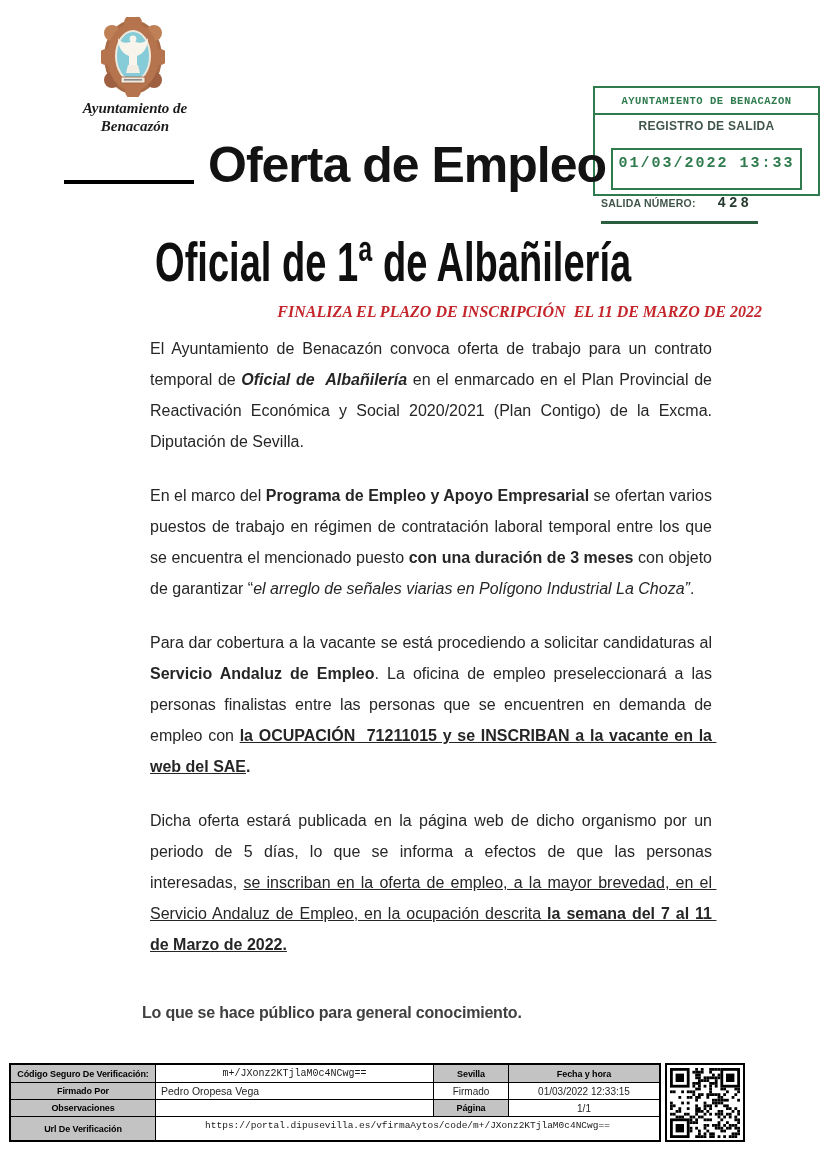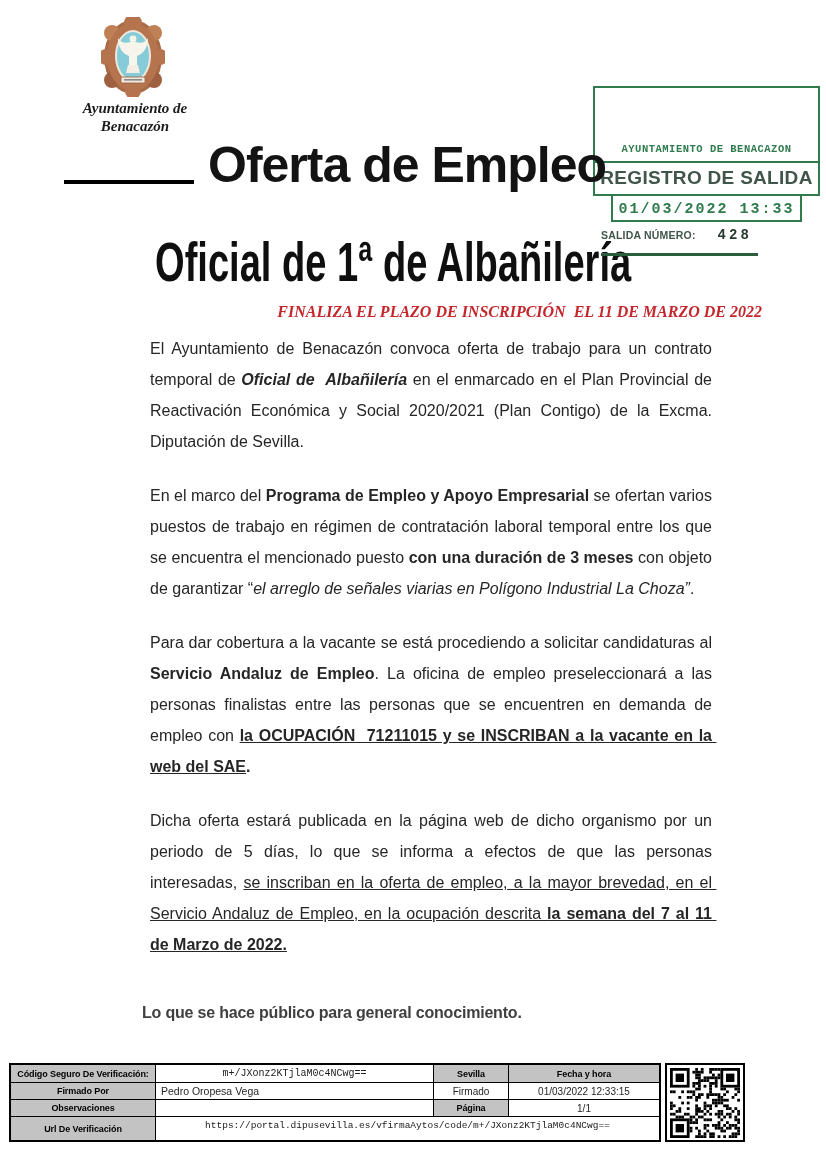--- a/index.html
+++ b/index.html
@@ -22,30 +22,30 @@
     font-size:15px;line-height:18px;color:#1c1c1c;
   }
   .stamp{
     position:absolute;left:593px;top:86px;width:227px;height:110px;
     background:#fff;border:2px solid #2f7b4d;
     box-sizing:border-box;z-index:2;
   }
   .stamp-org{
     font-family:"Liberation Mono", monospace;
     font-weight:bold;font-size:10.5px;letter-spacing:0.5px;
-    color:#2f7b4d;text-align:center;padding-top:7px;margin-top:48px;
+    color:#2f7b4d;text-align:center;padding-top:7px;
   }
   .stamp-divider{border-top:2px solid #2f7b4d;margin-top:6px;}
   .stamp-registro{
-    font-weight:bold;font-size:19px;color:#41564b;
+    font-weight:bold;font-size:12px;color:#41564b;
     text-align:center;margin-top:4px;letter-spacing:0.3px;
   }
   .stamp-datebox{
-    margin:5px 16px 0 16px;border:2px solid #2f7b4d;
-    text-align:center;padding:3px 0 2px 0;
+    margin:15px 16px 0 16px;border:2px solid #2f7b4d;
+    text-align:center;padding:3px 0 16px 0;
   }
   .stamp-date{
     font-family:"Liberation Mono", monospace;
     font-weight:bold;font-size:15px;letter-spacing:2px;color:#2f7b4d;
     white-space:pre;
   }
   .stamp-salida{
     display:flex;align-items:baseline;
     margin:5px 60px 0 6px;
     border-bottom:3px solid #2b5e3f;padding-bottom:10px;

